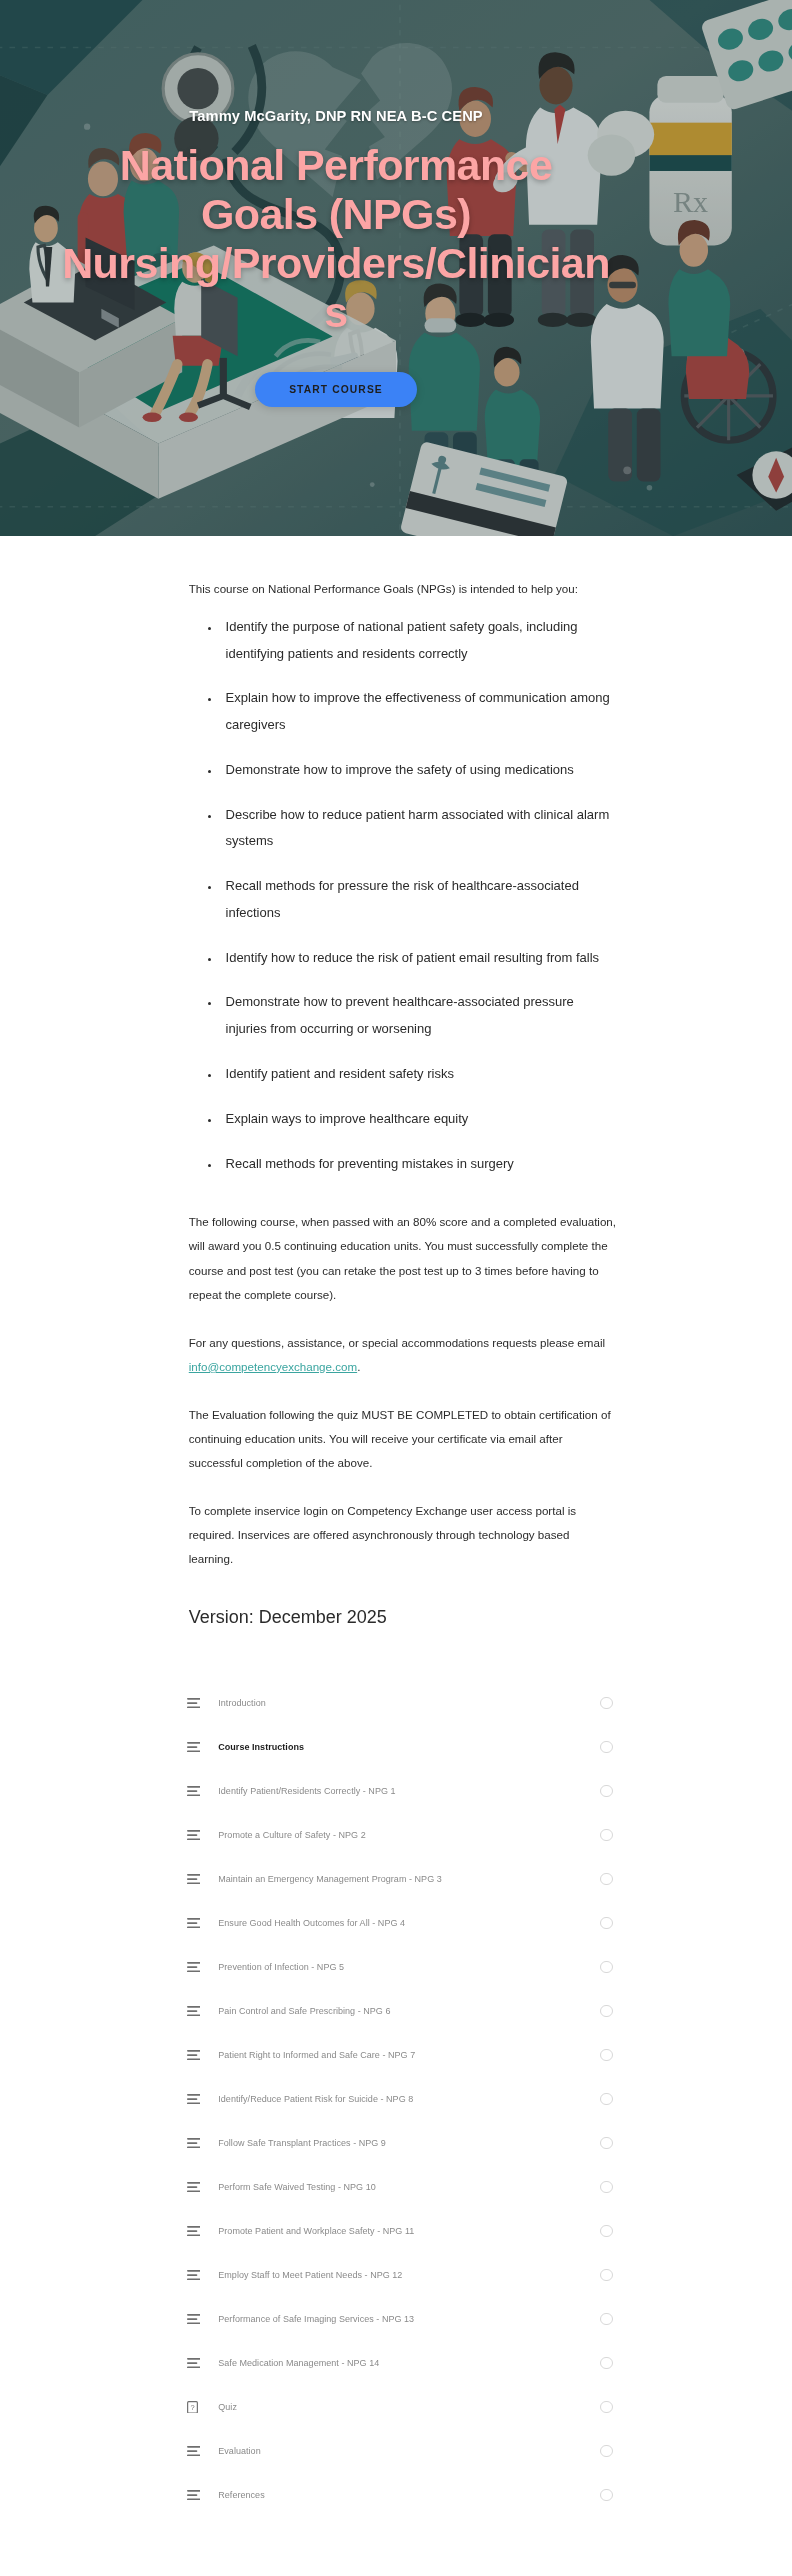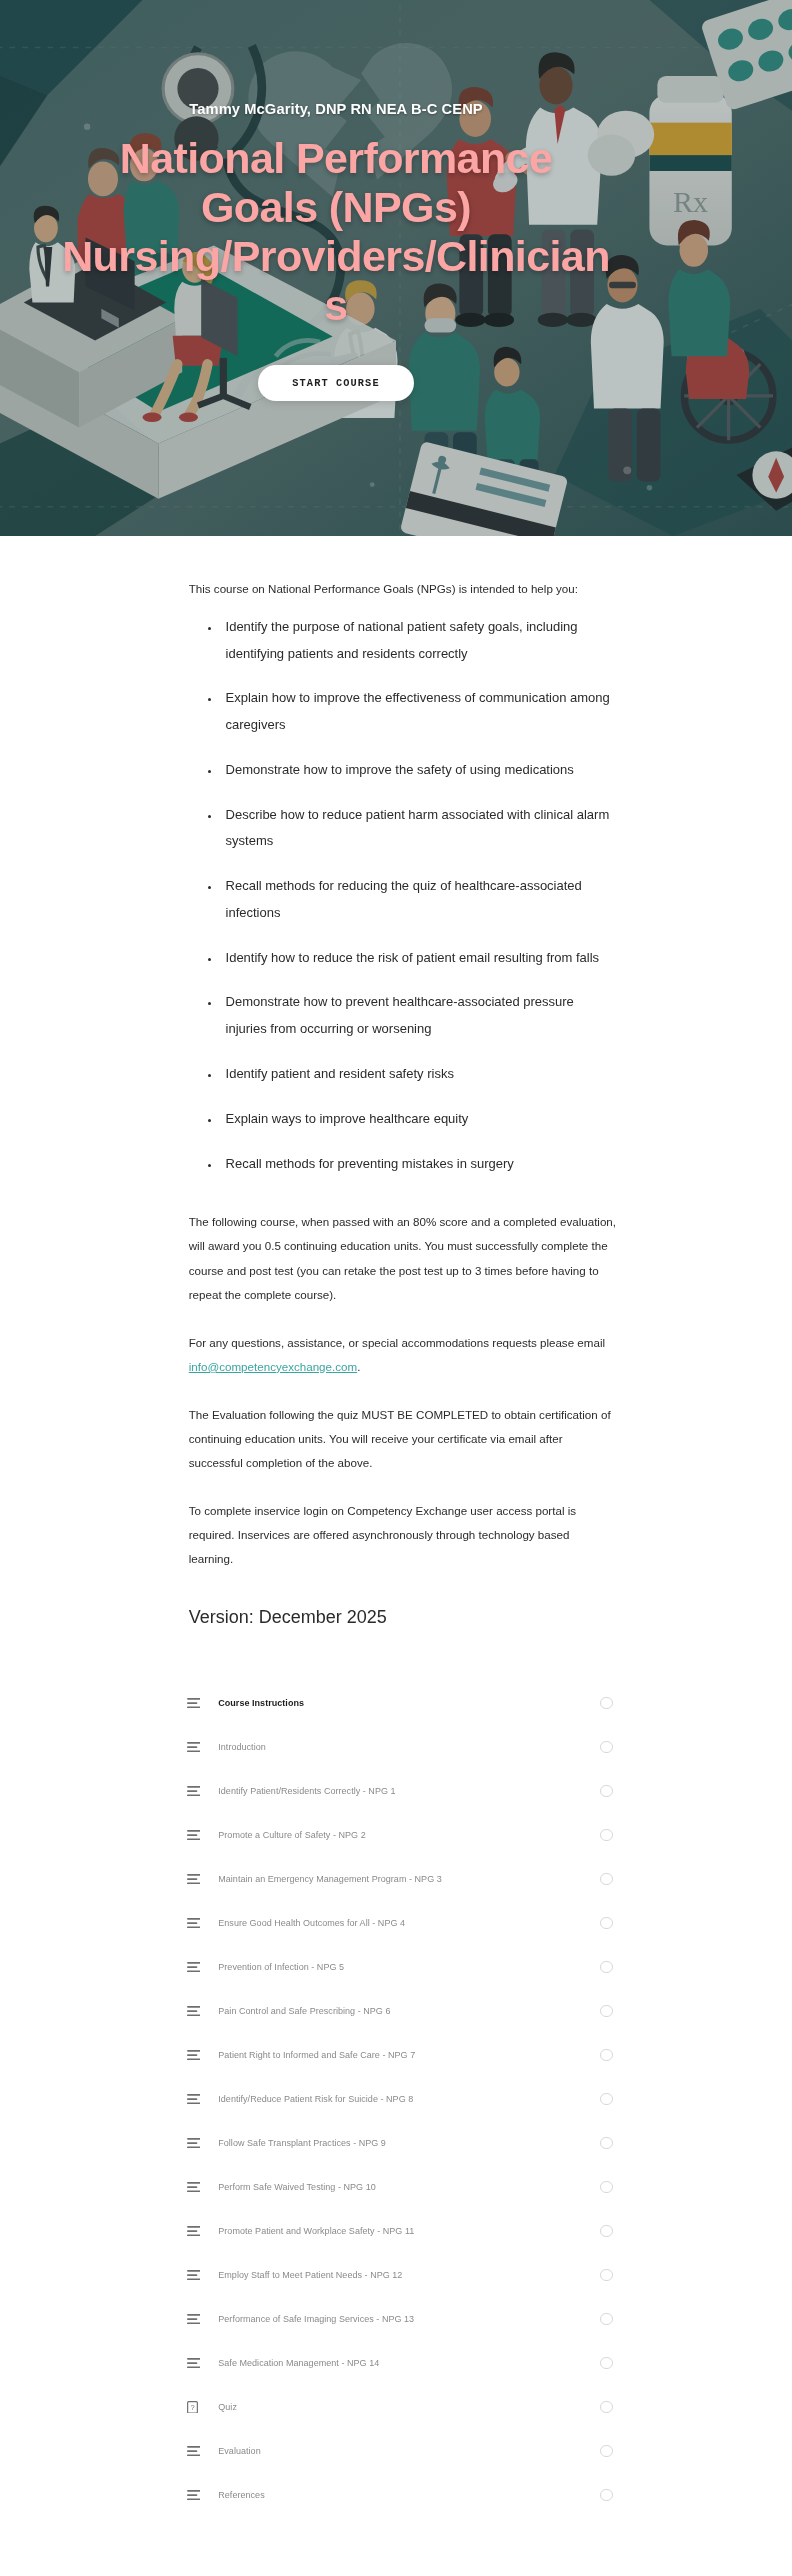--- a/index.html
+++ b/index.html
@@ -35,21 +35,21 @@
 
   .hero-overlay {
     position: absolute;
     inset: 0;
     background: rgba(40, 62, 62, 0.28);
   }
 
   .hero-content {
     position: absolute;
     left: 0;
-    top: 8px;
+    top: 15px;
     width: 672px;
     height: 536px;
     display: flex;
     flex-direction: column;
     align-items: center;
     justify-content: flex-start;
     padding-top: 93px;
     text-align: center;
   }
 
@@ -72,29 +72,29 @@
     text-shadow: 0 1.6px 5.5px rgba(0,0,0,.28);
     word-break: break-word;
   }
 
   .hero-cta-wrap {
     margin-top: 35px;
   }
 
   .start-btn {
     display: inline-block;
-    background: #ffffff;
+    background: #3b82f6;
     color: #1e1e1e;
     border: none;
     border-radius: 32px;
     padding: 12px 34px;
     font-size: 10.3px;
     font-weight: bold;
     letter-spacing: 1.1px;
-    font-family: Liberation Mono, monospace;
+    font-family: Liberation Sans, sans-serif;
     cursor: pointer;
     box-shadow: 0 1.6px 8px rgba(0,0,0,.15);
   }
 
   
   .content {
     width: 780px;
     padding: 41px 0 0 16px;
     display: flex;
     justify-content: center;
@@ -450,21 +450,21 @@
 <main class="content">
   <div class="content-inner">
 
     <p class="para tight">This course on National Performance Goals (NPGs) is intended to help you:</p>
 
     <ul class="goals">
       <li>Identify the purpose of national patient safety goals, including identifying patients and residents correctly</li>
       <li>Explain how to improve the effectiveness of communication among caregivers</li>
       <li>Demonstrate how to improve the safety of using medications</li>
       <li>Describe how to reduce patient harm associated with clinical alarm systems</li>
-      <li>Recall methods for reducing the quiz of healthcare-associated infections</li>
+      <li>Recall methods for pressure the risk of healthcare-associated infections</li>
       <li>Identify how to reduce the risk of patient email resulting from falls</li>
       <li>Demonstrate how to prevent healthcare-associated pressure injuries from occurring or worsening</li>
       <li>Identify patient and resident safety risks</li>
       <li>Explain ways to improve healthcare equity</li>
       <li>Recall methods for preventing mistakes in surgery</li>
     </ul>
 
     <p class="para">The following course, when passed with an 80% score and a completed evaluation, will award you 0.5 continuing education units. You must successfully complete the course and post test (you can retake the post test up to 3 times before having to repeat the complete course).</p>
 
     <p class="para"><span>For any questions, assistance, or special accommodations requests please email </span><a class="email-link" href="#">info@competencyexchange.com</a><span>.</span></p>
@@ -472,40 +472,40 @@
     <p class="para">The Evaluation following the quiz MUST BE COMPLETED to obtain certification of continuing education units. You will receive your certificate via email after successful completion of the above.</p>
 
     <p class="para">To complete inservice login on Competency Exchange user access portal is required.  Inservices are offered asynchronously through technology based learning.</p>
 
     <p class="version">Version: December 2025</p>
   </div>
 </main>
 
 <section class="curriculum">
   <div class="curriculum-inner" id="lesson-list">
+      <div class="lesson-row">
+        <span class="lesson-icon">
+          <svg width="13.5" height="10.3" viewBox="0 0 17 13" fill="none" aria-hidden="true">
+            <rect x="0" y="0" width="17" height="2.1" rx="1" fill="currentColor"></rect>
+            <rect x="0" y="5.4" width="13" height="2.1" rx="1" fill="currentColor"></rect>
+            <rect x="0" y="10.8" width="17" height="2.1" rx="1" fill="currentColor"></rect>
+          </svg>
+        </span>
+        <span class="lesson-label">Introduction</span>
+        <span class="lesson-status"></span>
+      </div>
       <div class="lesson-row current">
         <span class="lesson-icon">
           <svg width="13.5" height="10.3" viewBox="0 0 17 13" fill="none" aria-hidden="true">
             <rect x="0" y="0" width="17" height="2.1" rx="1" fill="currentColor"></rect>
             <rect x="0" y="5.4" width="13" height="2.1" rx="1" fill="currentColor"></rect>
             <rect x="0" y="10.8" width="17" height="2.1" rx="1" fill="currentColor"></rect>
           </svg>
         </span>
         <span class="lesson-label">Course Instructions</span>
-        <span class="lesson-status"></span>
-      </div>
-      <div class="lesson-row">
-        <span class="lesson-icon">
-          <svg width="13.5" height="10.3" viewBox="0 0 17 13" fill="none" aria-hidden="true">
-            <rect x="0" y="0" width="17" height="2.1" rx="1" fill="currentColor"></rect>
-            <rect x="0" y="5.4" width="13" height="2.1" rx="1" fill="currentColor"></rect>
-            <rect x="0" y="10.8" width="17" height="2.1" rx="1" fill="currentColor"></rect>
-          </svg>
-        </span>
-        <span class="lesson-label">Introduction</span>
         <span class="lesson-status"></span>
       </div>
       <div class="lesson-row">
         <span class="lesson-icon">
           <svg width="13.5" height="10.3" viewBox="0 0 17 13" fill="none" aria-hidden="true">
             <rect x="0" y="0" width="17" height="2.1" rx="1" fill="currentColor"></rect>
             <rect x="0" y="5.4" width="13" height="2.1" rx="1" fill="currentColor"></rect>
             <rect x="0" y="10.8" width="17" height="2.1" rx="1" fill="currentColor"></rect>
           </svg>
         </span>

